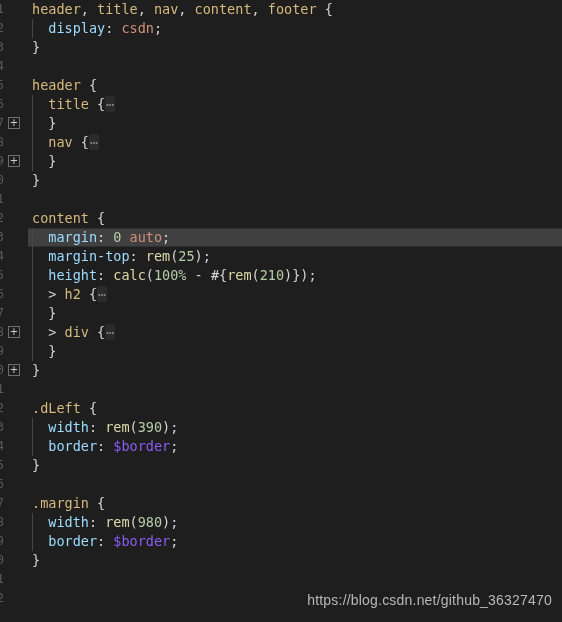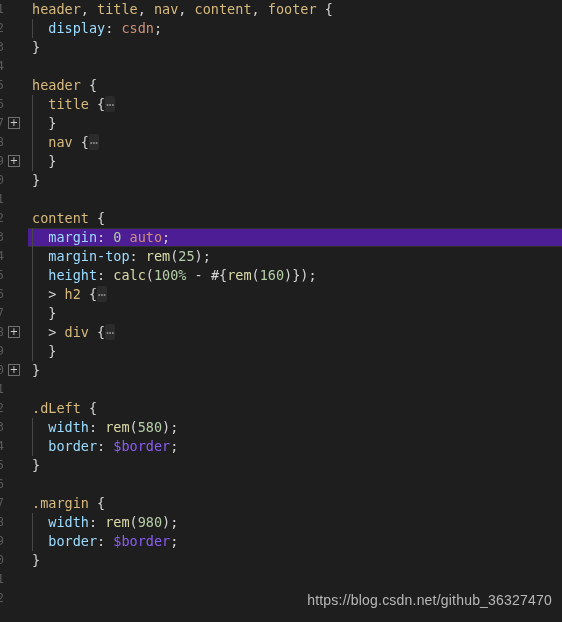--- a/index.html
+++ b/index.html
@@ -69,21 +69,21 @@
   }
   .line {
     position: relative;
     height: 19px;
     line-height: 19px;
     font-size: 13.5px;
     white-space: pre;
     padding-left: 4px;
   }
   .line.active {
-    background: #4c1d95;
+    background: #404040;
     box-shadow: inset 0 1px 0 #303030, inset 0 -1px 0 #303030;
   }
   
   .line.ind1::before {
     content: "";
     position: absolute;
     left: 4px;
     top: 0;
     bottom: 0;
     width: 1px;
@@ -234,29 +234,29 @@
       <div class="line"><span class="sel">header</span><span class="pun"> {</span></div>
       <div class="line ind1"><span class="pun">  </span><span class="sel">title</span><span class="pun"> {</span><span class="fold-ellipsis">⋯</span></div>
       <div class="line ind1"><span class="pun">  }</span></div>
       <div class="line ind1"><span class="pun">  </span><span class="sel">nav</span><span class="pun"> {</span><span class="fold-ellipsis">⋯</span></div>
       <div class="line ind1"><span class="pun">  }</span></div>
       <div class="line"><span class="pun">}</span></div>
       <div class="line"></div>
       <div class="line"><span class="sel">content</span><span class="pun"> {</span></div>
       <div class="line active ind1"><span class="pun">  </span><span class="prop">margin</span><span class="pun">: </span><span class="num">0</span><span class="pun"> </span><span class="val">auto</span><span class="pun">;</span></div>
       <div class="line ind1"><span class="pun">  </span><span class="prop">margin-top</span><span class="pun">: </span><span class="fn">rem</span><span class="pun">(</span><span class="num">25</span><span class="pun">);</span></div>
-      <div class="line ind1"><span class="pun">  </span><span class="prop">height</span><span class="pun">: </span><span class="fn">calc</span><span class="pun">(</span><span class="num">100%</span><span class="pun"> - </span><span class="pun">#{</span><span class="fn">rem</span><span class="pun">(</span><span class="num">160</span><span class="pun">)});</span></div>
+      <div class="line ind1"><span class="pun">  </span><span class="prop">height</span><span class="pun">: </span><span class="fn">calc</span><span class="pun">(</span><span class="num">100%</span><span class="pun"> - </span><span class="pun">#{</span><span class="fn">rem</span><span class="pun">(</span><span class="num">210</span><span class="pun">)});</span></div>
       <div class="line ind1"><span class="pun">  &gt; </span><span class="sel">h2</span><span class="pun"> {</span><span class="fold-ellipsis">⋯</span></div>
       <div class="line ind1"><span class="pun">  }</span></div>
       <div class="line ind1"><span class="pun">  &gt; </span><span class="sel">div</span><span class="pun"> {</span><span class="fold-ellipsis">⋯</span></div>
       <div class="line ind1"><span class="pun">  }</span></div>
       <div class="line"><span class="pun">}</span></div>
       <div class="line"></div>
       <div class="line"><span class="cls">.dLeft</span><span class="pun"> {</span></div>
-      <div class="line ind1"><span class="pun">  </span><span class="prop">width</span><span class="pun">: </span><span class="fn">rem</span><span class="pun">(</span><span class="num">580</span><span class="pun">);</span></div>
+      <div class="line ind1"><span class="pun">  </span><span class="prop">width</span><span class="pun">: </span><span class="fn">rem</span><span class="pun">(</span><span class="num">390</span><span class="pun">);</span></div>
       <div class="line ind1"><span class="pun">  </span><span class="prop">border</span><span class="pun">: </span><span class="var">$border</span><span class="pun">;</span></div>
       <div class="line"><span class="pun">}</span></div>
       <div class="line"></div>
       <div class="line"><span class="cls">.margin</span><span class="pun"> {</span></div>
       <div class="line ind1"><span class="pun">  </span><span class="prop">width</span><span class="pun">: </span><span class="fn">rem</span><span class="pun">(</span><span class="num">980</span><span class="pun">);</span></div>
       <div class="line ind1"><span class="pun">  </span><span class="prop">border</span><span class="pun">: </span><span class="var">$border</span><span class="pun">;</span></div>
       <div class="line"><span class="pun">}</span></div>
     </div>
 
   <div class="watermark">https://blog.csdn.net/github_36327470</div>

